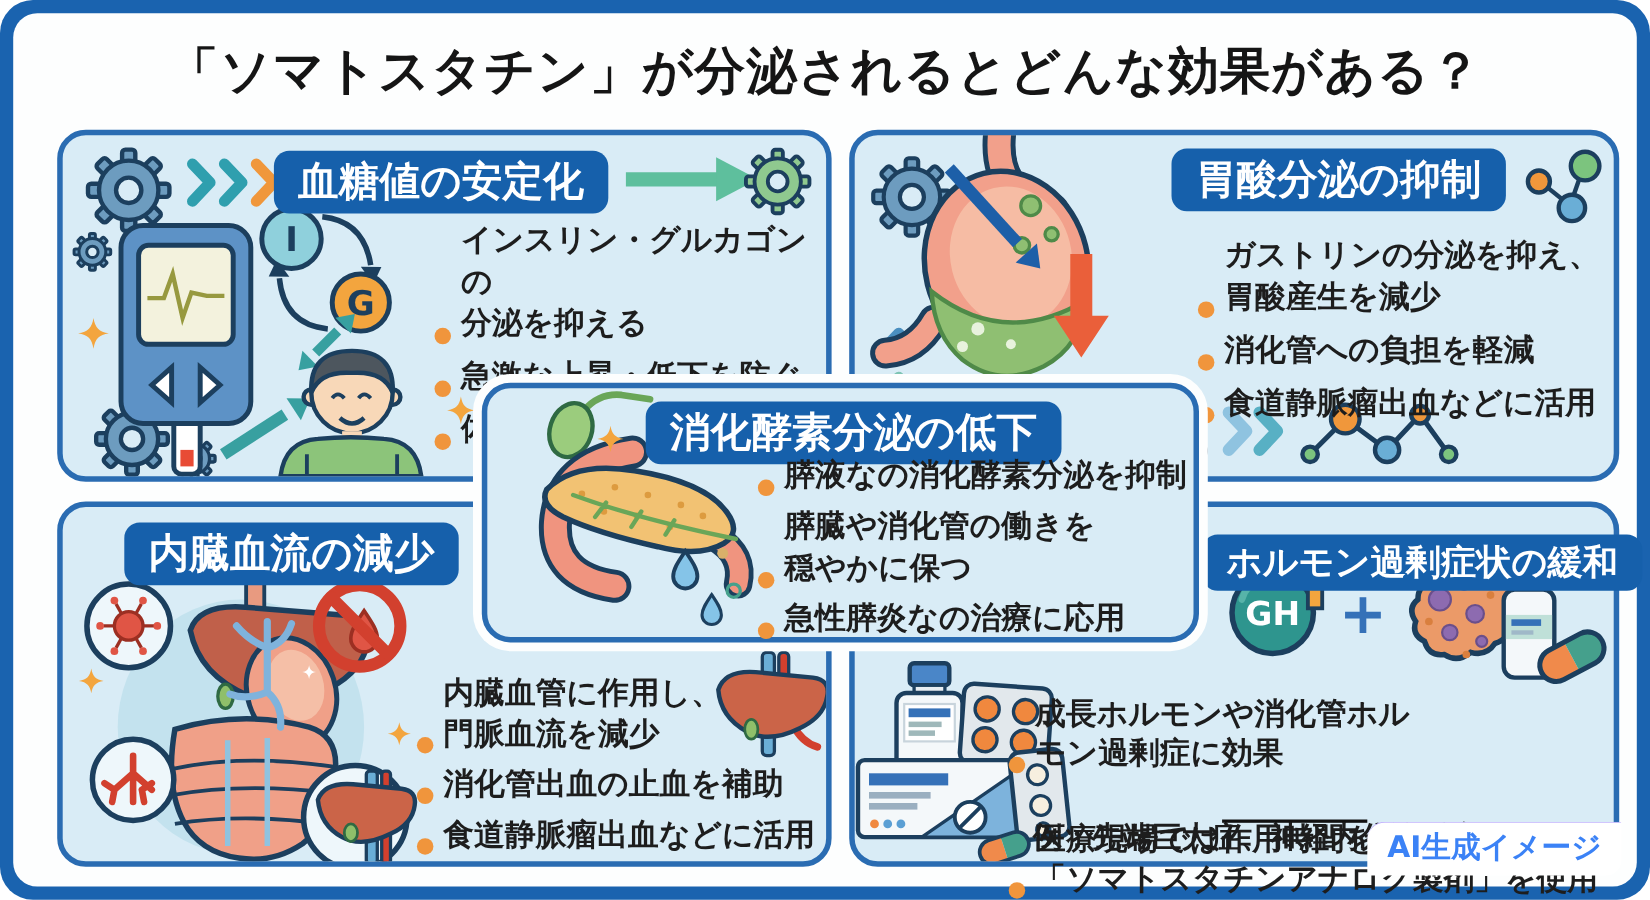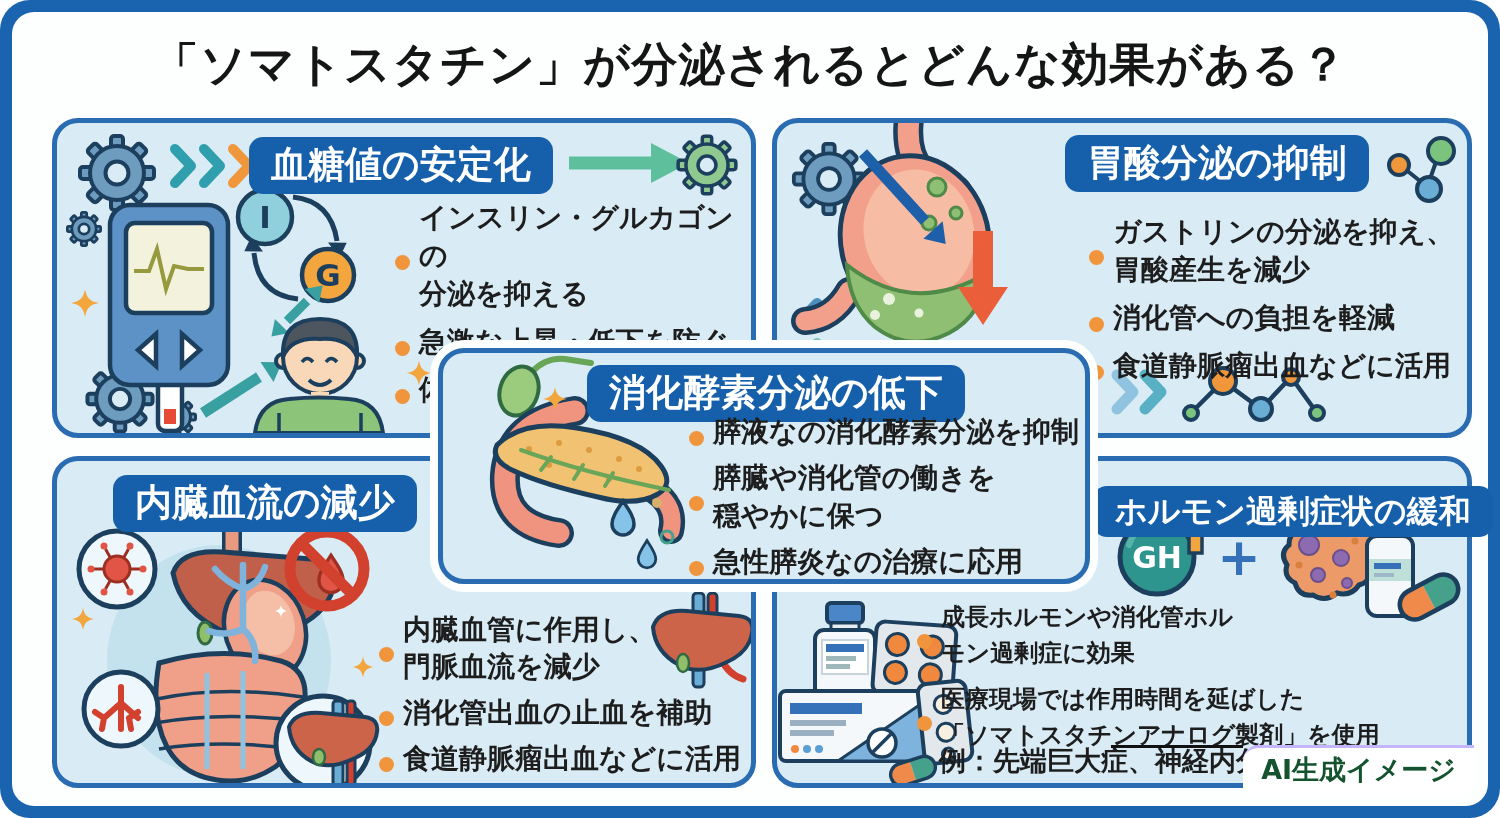--- a/index.html
+++ b/index.html
@@ -21,39 +21,39 @@
   .art{position:absolute;left:0;top:0;pointer-events:none;}
   .panel-header{position:absolute;background:#1660ab;color:#ffffff;
     font-weight:bold;font-size:37px;line-height:1.15;padding:7px 22px;
     border-radius:14px;white-space:nowrap;z-index:3;}
   #panel-glucose .panel-header{left:192px;top:14px;}
   #panel-gastric .panel-header{left:288px;top:12px;}
   #panel-enzyme .panel-header{left:144px;top:12px;}
   #panel-bloodflow .panel-header{left:56px;top:14px;}
   #panel-hormone .panel-header{left:316px;top:25px;font-size:32px;}
   .bullets{position:absolute;list-style:none;margin:0;padding:0;z-index:3;}
-  .bullets li{display:flex;align-items:center;margin-bottom:10px;}
+  .bullets li{display:flex;align-items:flex-end;margin-bottom:10px;}
   .dot{flex:0 0 auto;width:15px;height:15px;border-radius:50%;
     background:#f0953c;margin-top:12px;margin-right:9px;}
   .btext{font-size:28px;font-weight:bold;color:#1d1d1d;line-height:38px;
     white-space:pre-line;}
   #panel-glucose .bullets{left:338px;top:76px;width:360px;}
   #panel-gastric .bullets{left:312px;top:90px;width:380px;}
   #panel-enzyme .bullets{left:246px;top:60px;width:400px;}
   #panel-enzyme .bullets li{margin-bottom:8px;}
   #panel-bloodflow .bullets{left:322px;top:150px;width:376px;}
   #panel-bloodflow .bullets li{margin-bottom:9px;}
   #panel-bloodflow .btext{line-height:37px;}
   #panel-hormone .bullets{left:140px;top:138px;width:548px;}
-  #panel-hormone .btext{font-size:24px;line-height:36px;}
+  #panel-hormone .btext{font-size:28px;line-height:36px;margin-top:32px;}
   .example{position:absolute;left:162px;top:282px;width:520px;font-size:27px;
     font-weight:bold;color:#1d1d1d;z-index:3;white-space:nowrap;}
   .ai-badge{position:absolute;right:14px;bottom:10px;background:#ffffff;
-    border-top:3px solid #c4b5fd;border-radius:16px 0 14px 0;
-    padding:4px 18px 8px 18px;font-size:27px;font-weight:bold;color:#14532d;
+    border-top:1px solid #c4b5fd;border-radius:16px 0 14px 0;
+    padding:4px 18px 8px 18px;font-size:27px;font-weight:bold;color:#3b82f6;
     z-index:10;}
   .ai-badge::before{content:'';position:absolute;right:100%;top:-3px;
     width:132px;height:3px;background:#111;}
   .svg-letter{font-size:31px;font-weight:bold;fill:#1c3f5e;
     text-anchor:middle;font-family:"DejaVu Sans",sans-serif;}
   .svg-gh{font-size:30px;font-weight:bold;fill:#ffffff;text-anchor:middle;
     font-family:"DejaVu Sans",sans-serif;}
   .svg-plus{font-size:52px;font-weight:bold;fill:#3571b8;text-anchor:middle;
     font-family:"DejaVu Sans",sans-serif;}
 </style>

